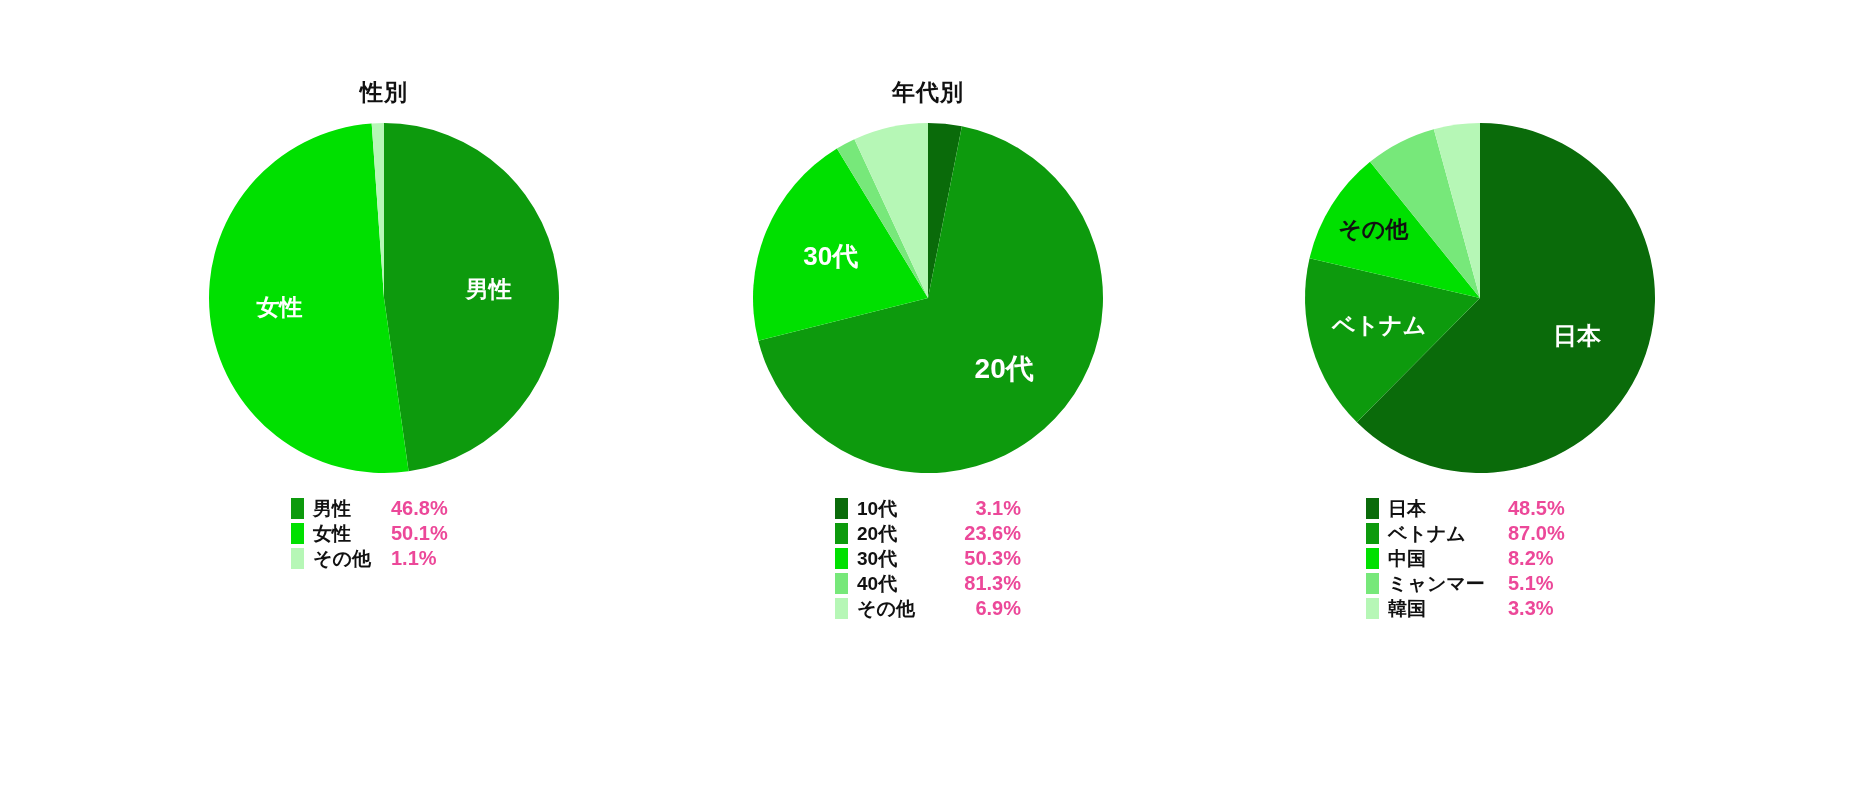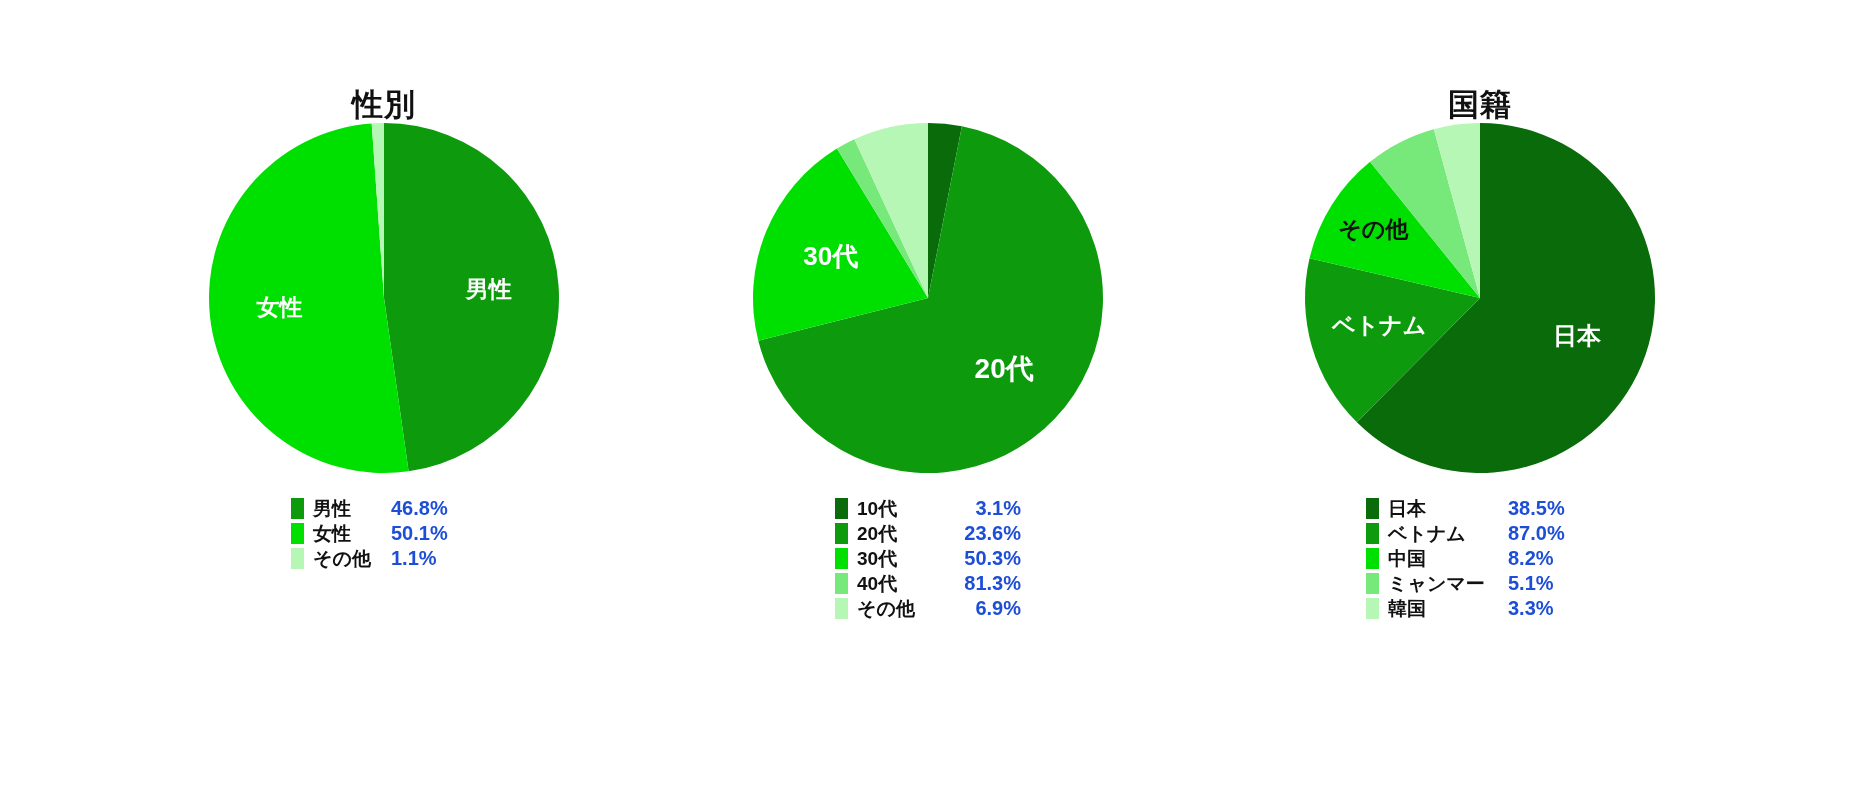--- a/index.html
+++ b/index.html
@@ -9,21 +9,21 @@
     overflow:hidden;
   }
   .board{position:relative;width:1856px;height:800px;}
   .panel{position:absolute;top:0;width:560px;height:800px;}
   #panel-0{left:104px;}
   #panel-1{left:648px;}
   #panel-2{left:1200px;}
 
   .panel-title{
     position:absolute;top:58px;left:0;width:560px;
-    text-align:center;font-size:31px;font-weight:bold;color:#111111;
+    text-align:center;font-size:23px;font-weight:bold;color:#111111;
     letter-spacing:1px;
   }
 
   .pie-wrap{position:absolute;left:0;width:560px;height:360px;top:118px;}
   .pie-svg{display:block;margin:0 auto;}
 
   .slice-label{
     font-family:"Liberation Sans","DejaVu Sans",sans-serif;
     font-weight:bold;
     text-anchor:middle;
@@ -38,21 +38,21 @@
     display:flex;align-items:center;height:25px;
   }
   .swatch{
     width:13px;height:21px;display:inline-block;flex:0 0 auto;
   }
   .leg-label{
     display:inline-block;font-size:19px;font-weight:bold;color:#111111;
     margin-left:9px;text-align:left;
   }
   .leg-value{
-    display:inline-block;font-size:20px;font-weight:bold;color:#1d4ed8;
+    display:inline-block;font-size:20px;font-weight:bold;color:#ec4899;
     text-align:left;
   }
   #panel-0 .leg-label{width:78px;}
   #panel-0 .leg-value{width:86px;}
   #panel-1 .leg-label{width:78px;}
   #panel-1 .leg-value{width:86px;text-align:right;}
   #panel-2 .leg-label{width:120px;}
   #panel-2 .leg-value{width:86px;}
 </style>
 </head>
@@ -84,20 +84,21 @@
         </div>
         <div class="legend-row">
           <span class="swatch" style="background: rgb(182, 247, 182);"></span>
           <span class="leg-label">その他</span>
           <span class="leg-value">1.1%</span>
         </div>
       </div>
   </section>
 
   <section class="panel" id="panel-1">
+    <h2 class="panel-title">年代別</h2>
     <div class="pie-wrap">
       <svg class="pie-svg" width="560" height="360" viewBox="0 0 560 360">
           <path d="M 280 180 L 280 5 A 175 175 0 0 1 313.9046314664571 8.315766696170584 Z" fill="#0A6B0A"></path>
           <path d="M 280 180 L 313.9046314664571 8.315766696170584 A 175 175 0 1 1 110.30529445990464 222.76338283695918 Z" fill="#0D9A0D"></path>
           <path d="M 280 180 L 110.30529445990464 222.76338283695918 A 175 175 0 0 1 188.95017540322365 30.551248111948865 Z" fill="#00E000"></path>
           <path d="M 280 180 L 188.95017540322365 30.551248111948865 A 175 175 0 0 1 206.4160851778875 21.22214424091723 Z" fill="#77E87A"></path>
           <path d="M 280 180 L 206.4160851778875 21.22214424091723 A 175 175 0 0 1 279.99999999999994 5 Z" fill="#B6F7B6"></path>
           <text x="356.1472598698417" y="252.29519219363618" class="slice-label" fill="#FFFFFF" font-size="28">20代</text>
           <text x="182.81981001322384" y="140.23807507006123" class="slice-label" fill="#FFFFFF" font-size="26">30代</text>
         </svg>
@@ -125,38 +126,37 @@
         </div>
         <div class="legend-row">
           <span class="swatch" style="background: rgb(182, 247, 182);"></span>
           <span class="leg-label">その他</span>
           <span class="leg-value">6.9%</span>
         </div>
       </div>
   </section>
 
   <section class="panel" id="panel-2">
-    <h2 class="panel-title">国籍</h2>
     <div class="pie-wrap">
       <svg class="pie-svg" width="560" height="360" viewBox="0 0 560 360">
           <path d="M 280 180 L 280 5 A 175 175 0 1 1 156.88329685921025 304.3675094538065 Z" fill="#0A6B0A"></path>
           <path d="M 280 180 L 156.88329685921025 304.3675094538065 A 175 175 0 0 1 109.54645772849116 140.36933097845878 Z" fill="#0D9A0D"></path>
           <path d="M 280 180 L 109.54645772849116 140.36933097845878 A 175 175 0 0 1 170.06150047326258 43.84374299427307 Z" fill="#00E000"></path>
           <path d="M 280 180 L 170.06150047326258 43.84374299427307 A 175 175 0 0 1 233.85292897799707 11.194052722985447 Z" fill="#77E87A"></path>
           <path d="M 280 180 L 233.85292897799707 11.194052722985447 A 175 175 0 0 1 279.99999999999994 5 Z" fill="#B6F7B6"></path>
           <text x="377.1085812263515" y="219.93649273790948" class="slice-label" fill="#FFFFFF" font-size="24">日本</text>
           <text x="179.118385034139" y="209.1187184106679" class="slice-label" fill="#FFFFFF" font-size="23">ベトナム</text>
           <text x="173.24504481459934" y="113.07183295978368" class="slice-label" fill="#111111" font-size="23">その他</text>
         </svg>
     </div>
     <div class="legend">
         <div class="legend-row">
           <span class="swatch" style="background: rgb(10, 107, 10);"></span>
           <span class="leg-label">日本</span>
-          <span class="leg-value">38.5%</span>
+          <span class="leg-value">48.5%</span>
         </div>
         <div class="legend-row">
           <span class="swatch" style="background: rgb(13, 154, 13);"></span>
           <span class="leg-label">ベトナム</span>
           <span class="leg-value">87.0%</span>
         </div>
         <div class="legend-row">
           <span class="swatch" style="background: rgb(0, 224, 0);"></span>
           <span class="leg-label">中国</span>
           <span class="leg-value">8.2%</span>

